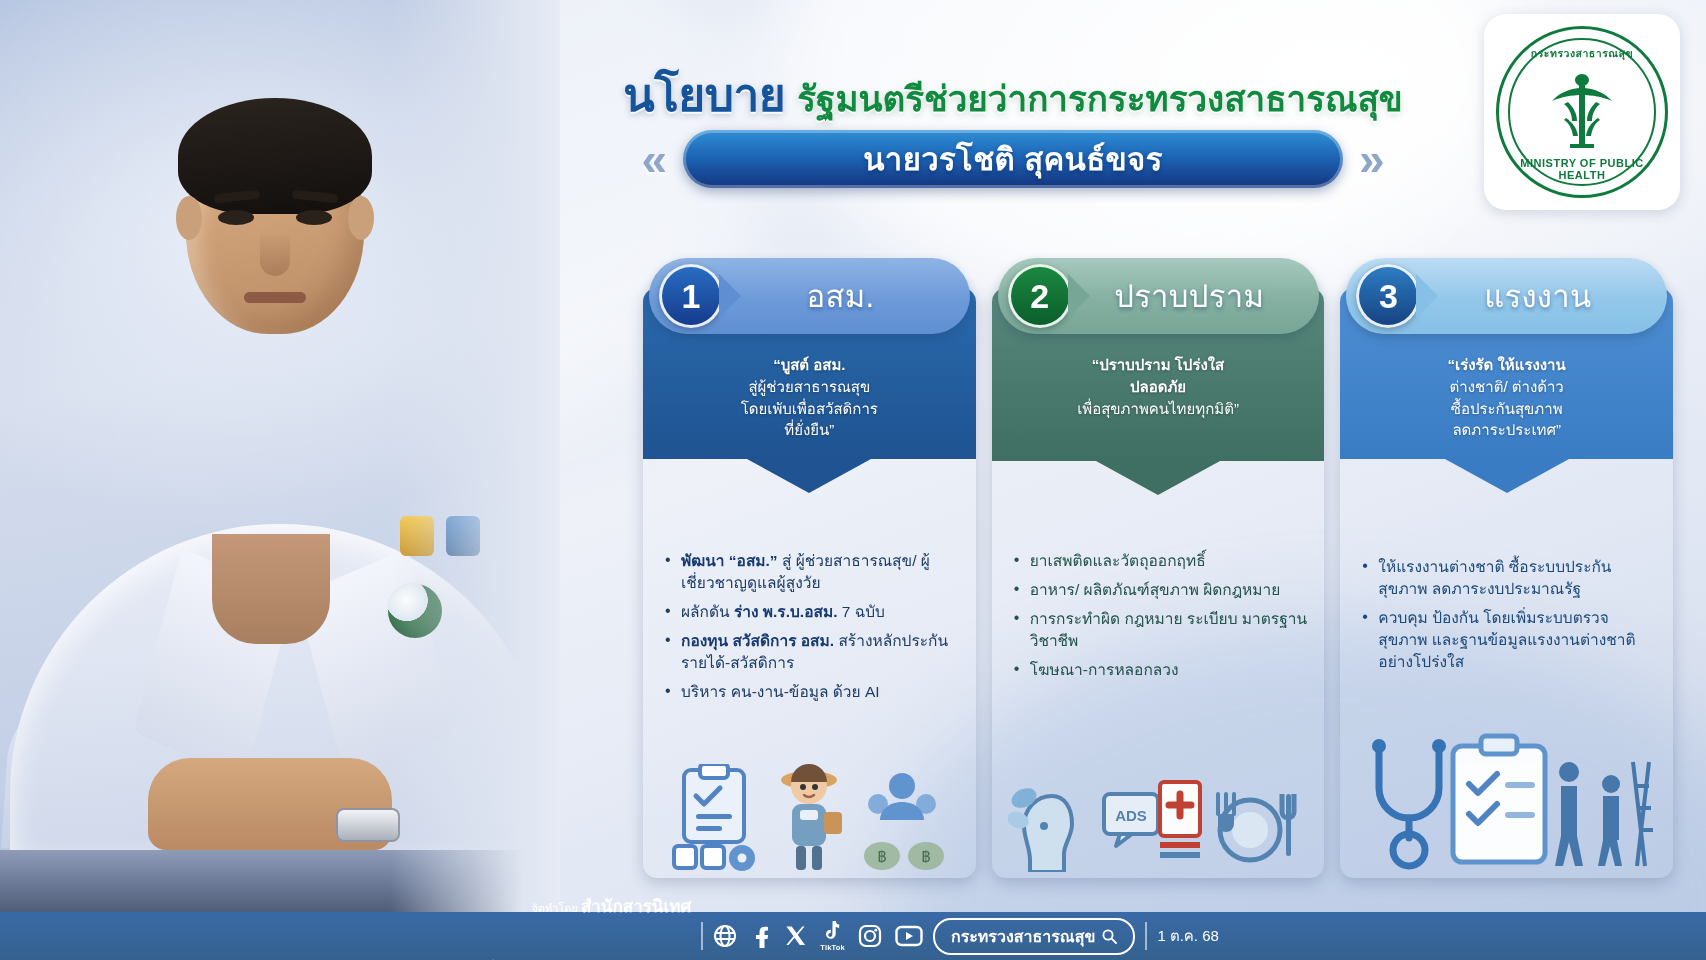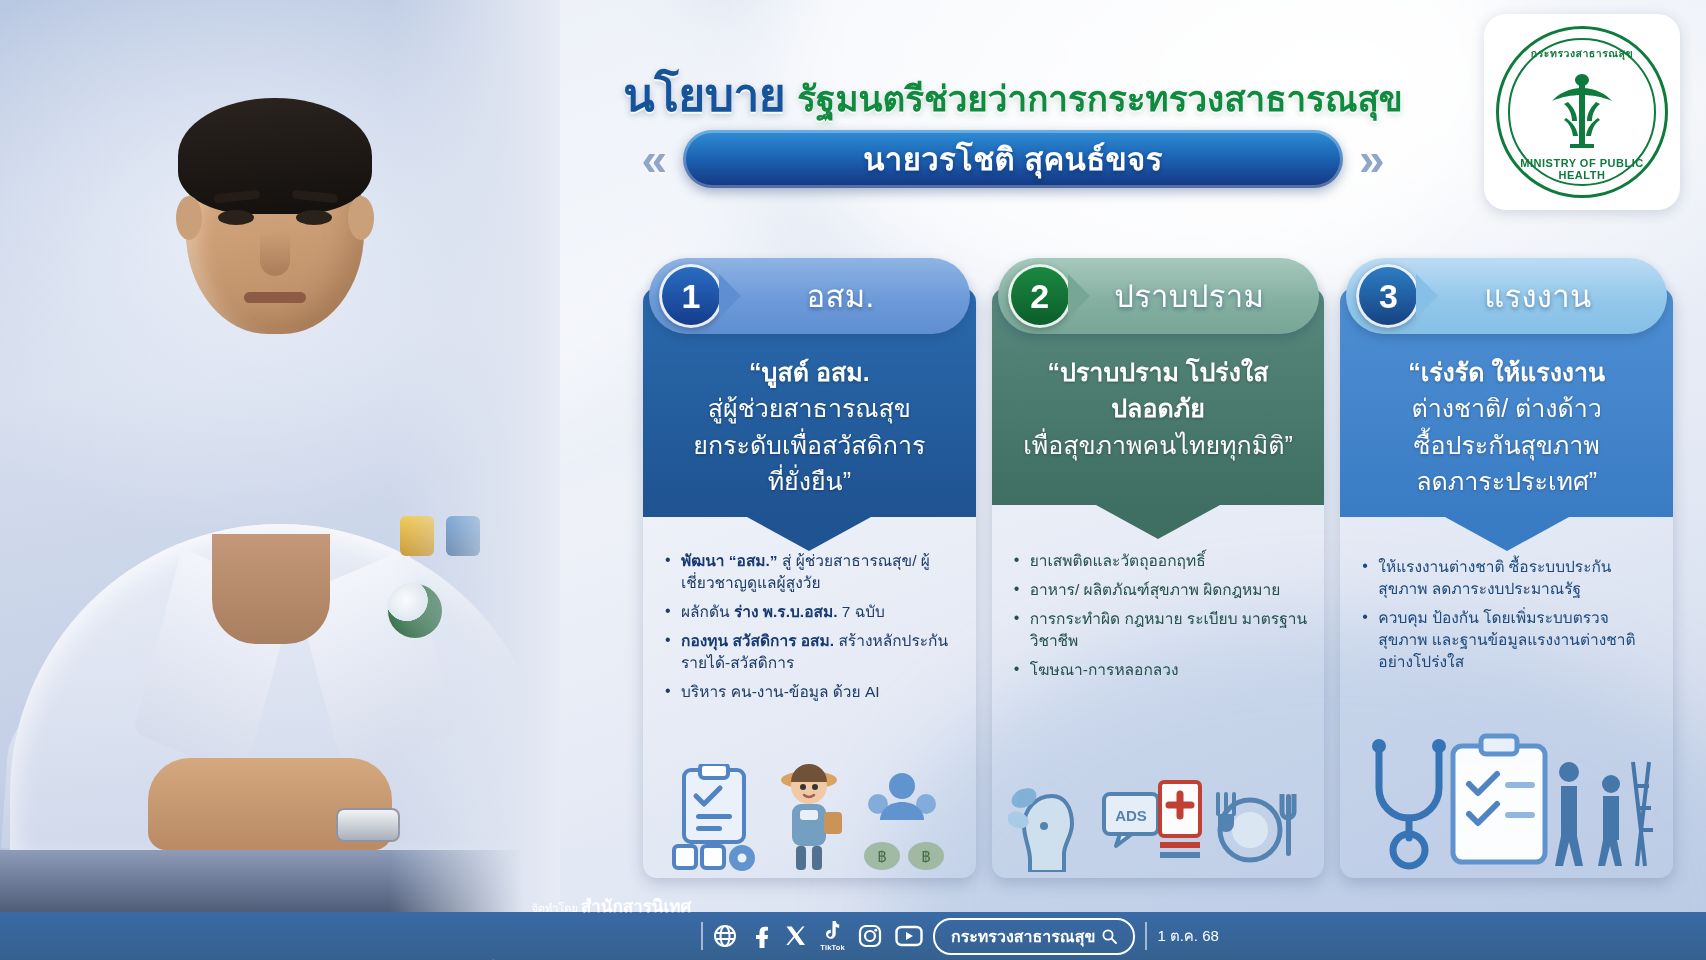--- a/index.html
+++ b/index.html
@@ -192,21 +192,21 @@
     box-shadow: 0 5px 16px rgba(30,55,100,.22);
   }
   .quote-zone {
     position: relative; width: 100%; padding: 66px 14px 18px;
     text-align: center; color: #ffffff;
   }
   .quote-zone::after {
     content: ""; position: absolute; left: 50%; bottom: -34px; transform: translateX(-50%);
     width: 0; height: 0; border-left: 62px solid transparent; border-right: 62px solid transparent;
   }
-  .quote-text { font-size: 25px; line-height: 1.45; font-weight: 500; text-shadow: 0 1px 3px rgba(0,0,0,.3); }
+  .quote-text { font-size: 15px; line-height: 1.45; font-weight: 500; text-shadow: 0 1px 3px rgba(0,0,0,.3); }
   .quote-text .lead { font-weight: 700; }
   .list-zone {
     position: absolute; left: 0; right: 0; top: 0; bottom: 0;
     background: linear-gradient(180deg,#f4f7fc 0%, #eaf0f8 100%);
     z-index: -1;
   }
   .bullets {
     position: absolute; left: 20px; right: 16px; list-style: none;
     font-size: 15.5px; line-height: 1.42;
   }
@@ -373,21 +373,21 @@
 
   <div id="cards">
 
     <div class="card c1">
       <div class="card-body">
         <div class="list-zone"></div>
         <div class="quote-zone">
           <div class="quote-text">
             <div class="lead">“บูสต์ อสม.</div>
             <div>สู่ผู้ช่วยสาธารณสุข</div>
-            <div>ยกระดับเพื่อสวัสดิการ</div>
+            <div>โดยเพับเพื่อสวัสดิการ</div>
             <div>ที่ยั่งยืน”</div>
           </div>
         </div>
         <ul class="bullets" style="top:262px">
           <li><b>พัฒนา “อสม.”</b> สู่ ผู้ช่วยสาธารณสุข/ ผู้เชี่ยวชาญดูแลผู้สูงวัย</li>
           <li>ผลักดัน <b>ร่าง พ.ร.บ.อสม.</b> 7 ฉบับ</li>
           <li><b>กองทุน สวัสดิการ อสม.</b> สร้างหลักประกันรายได้-สวัสดิการ</li>
           <li>บริหาร คน-งาน-ข้อมูล ด้วย AI</li>
         </ul>
         <div class="icon-strip">

